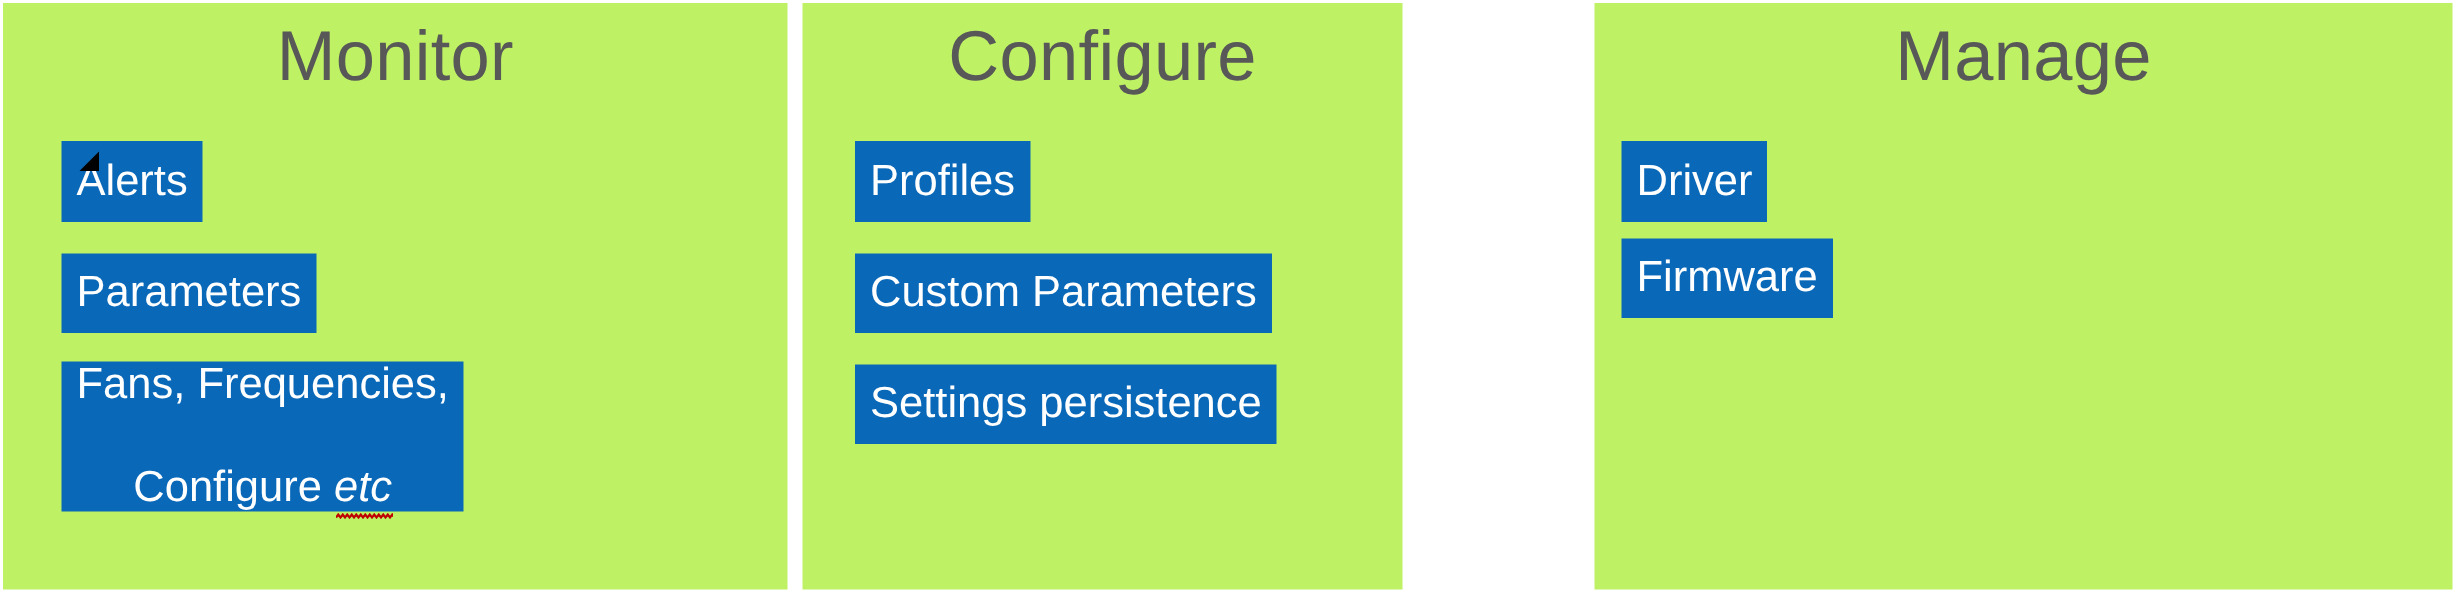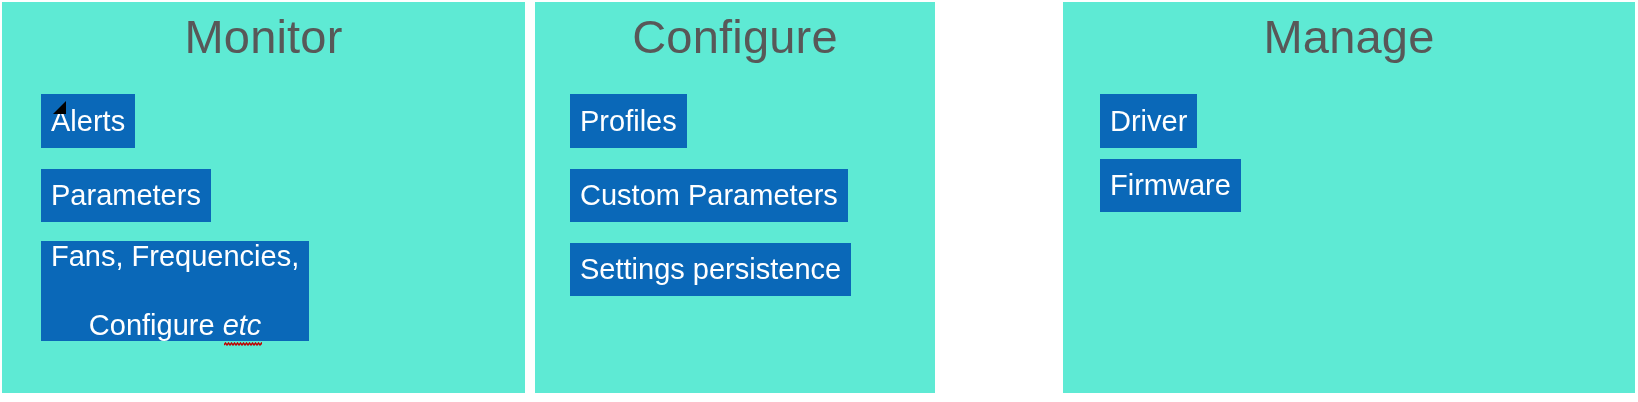--- a/index.html
+++ b/index.html
@@ -19,21 +19,21 @@
     width: 1638px;
     height: 402px;
     background: #ffffff;
   }
 
   
   .panel {
     position: absolute;
     top: 2px;
     height: 391px;
-    background: #5eead4;
+    background: #bef264;
     box-sizing: border-box;
   }
   .panel.p1 { left: 2px;    width: 523px; }
   .panel.p2 { left: 535px;  width: 400px; }
   .panel.p3 { left: 1063px; width: 572px; }
 
   
   .panel-title {
     position: absolute;
     left: 0;
@@ -82,21 +82,21 @@
   .p1 .btn.b2 { height: 53px; margin-top: 21px; }
   .p1 .btn.b3 { height: 100px; margin-top: 19px; }
 
   
   .p2 .btn-stack { padding: 0 35px 0 35px; }
   .p2 .btn.b1 { height: 54px; }
   .p2 .btn.b2 { height: 53px; margin-top: 21px; }
   .p2 .btn.b3 { height: 53px; margin-top: 21px; }
 
   
-  .p3 .btn-stack { padding: 0 45px 0 37px; }
+  .p3 .btn-stack { padding: 0 45px 0 18px; }
   .p3 .btn.b1 { height: 54px; }
   .p3 .btn.b2 { height: 53px; margin-top: 11px; }
 
   
   .btn-text {
     display: block;
     width: 100%;
   }
   .btn-line {
     display: block;

